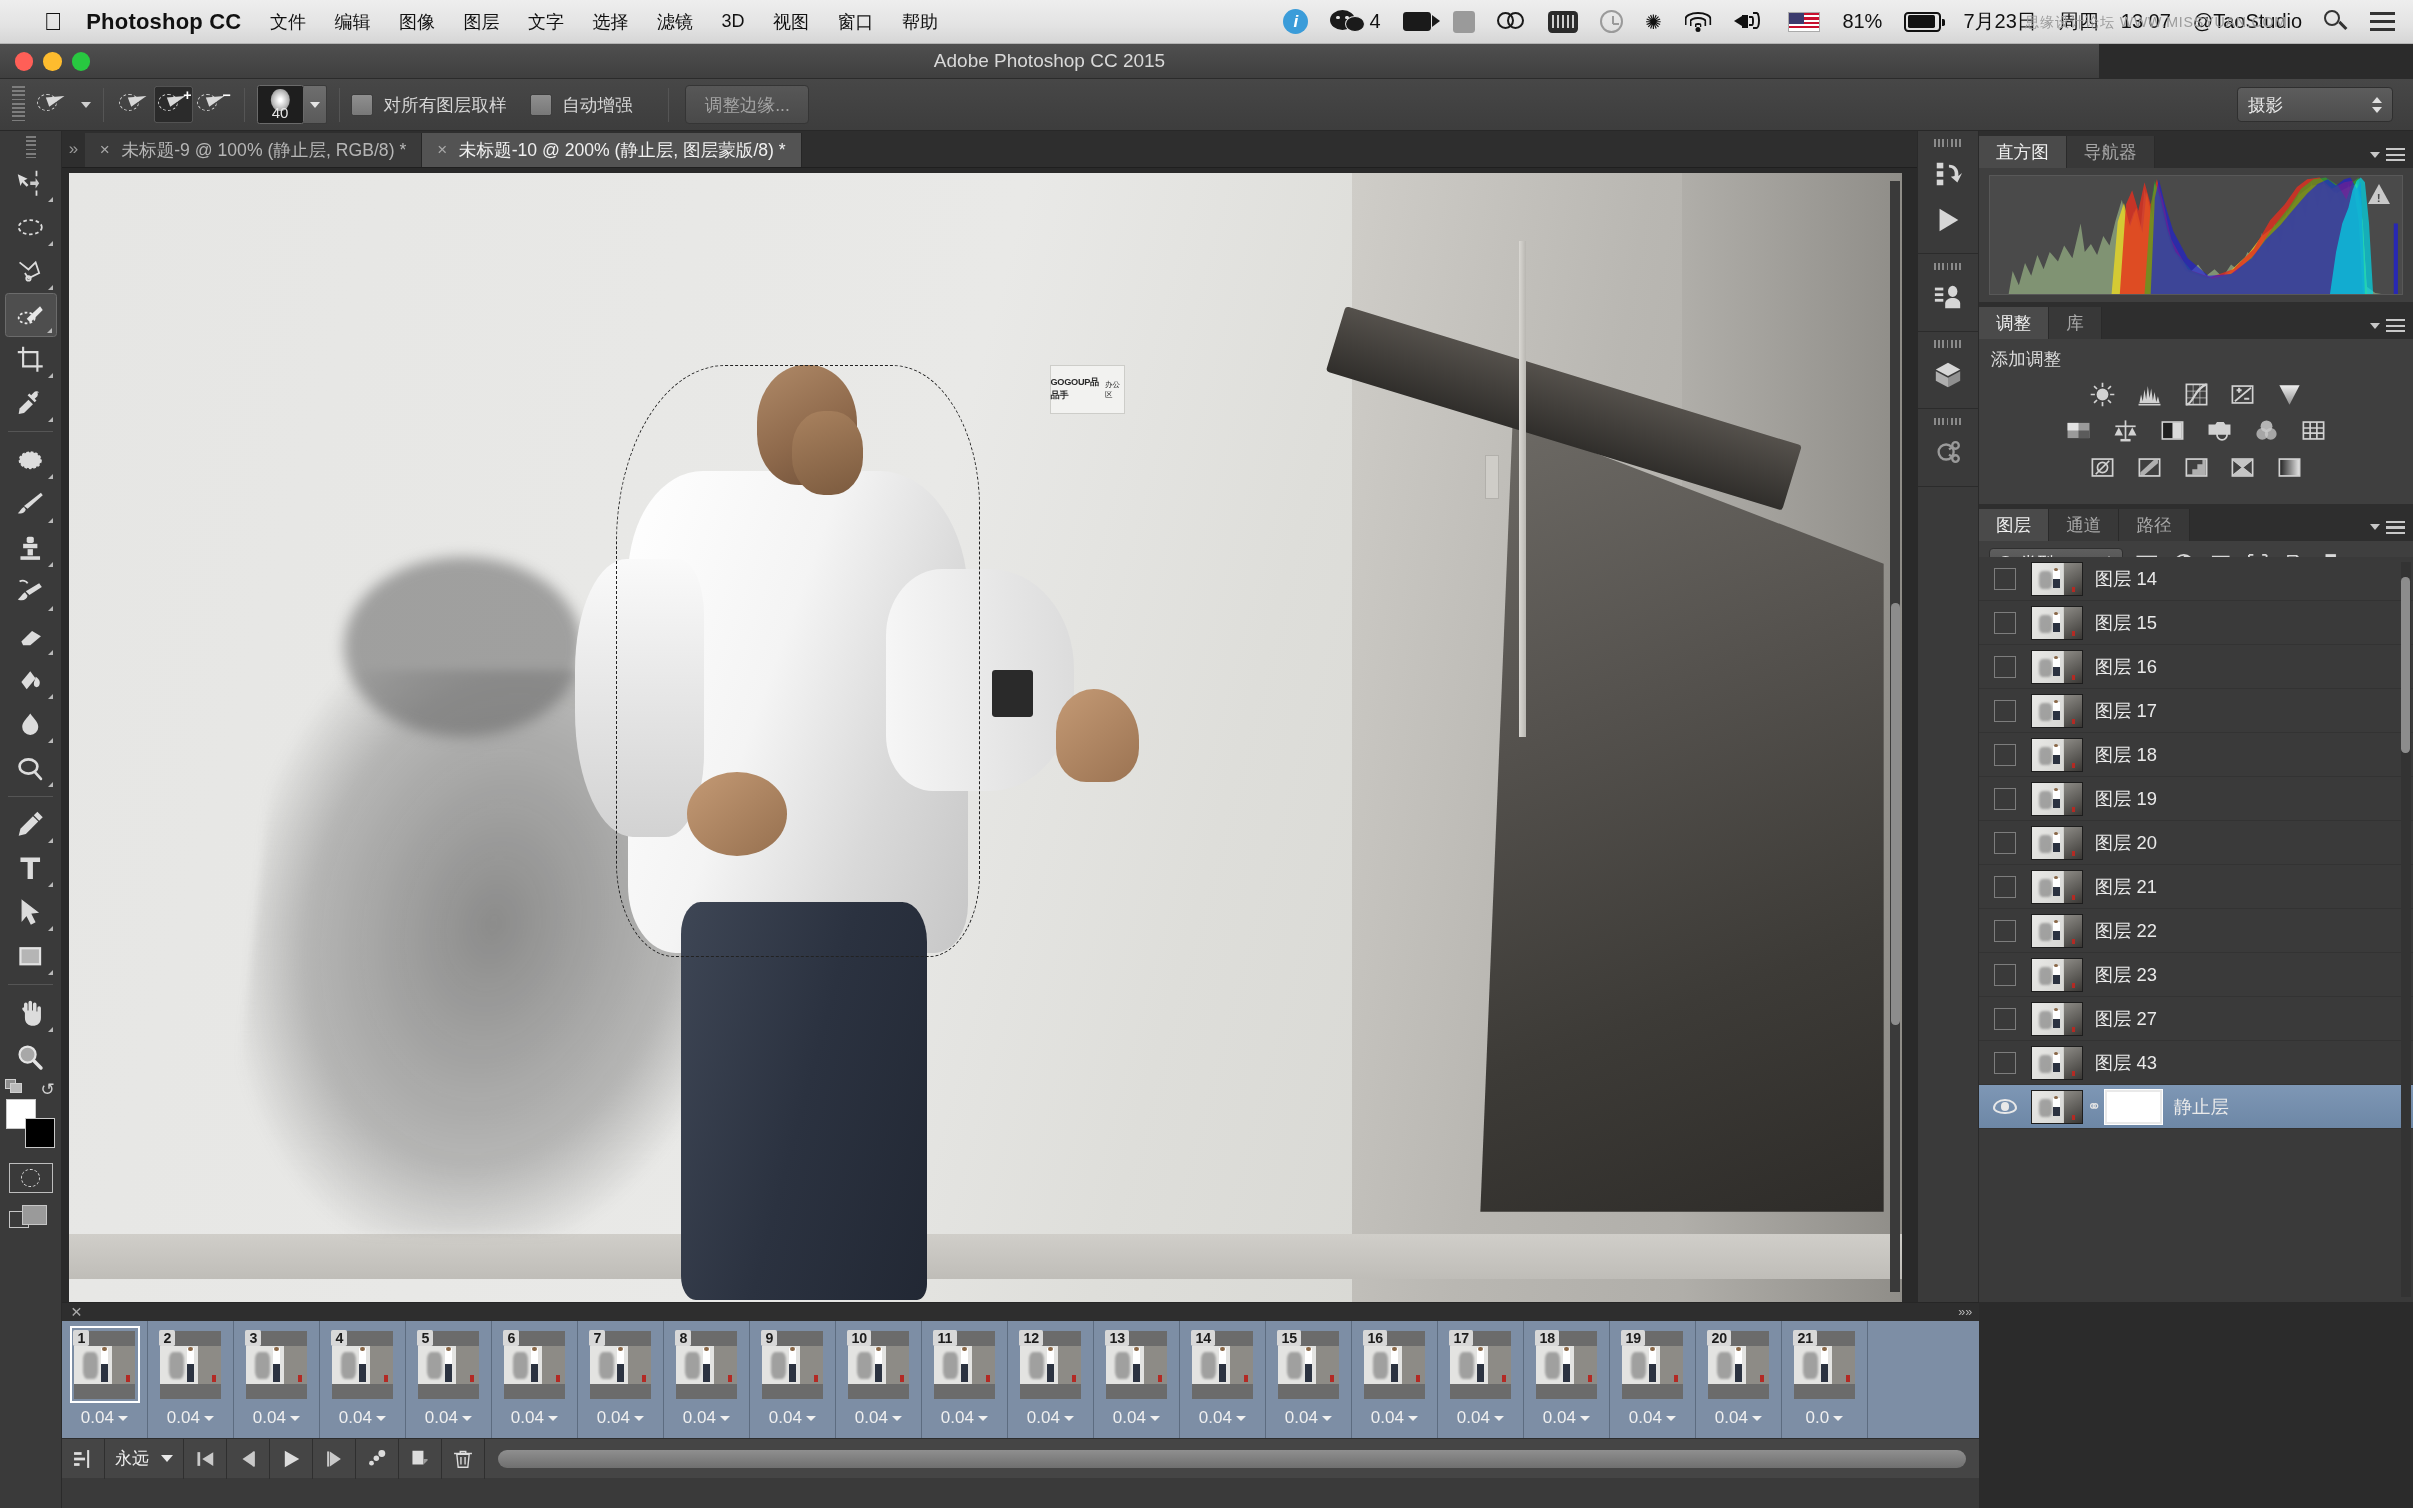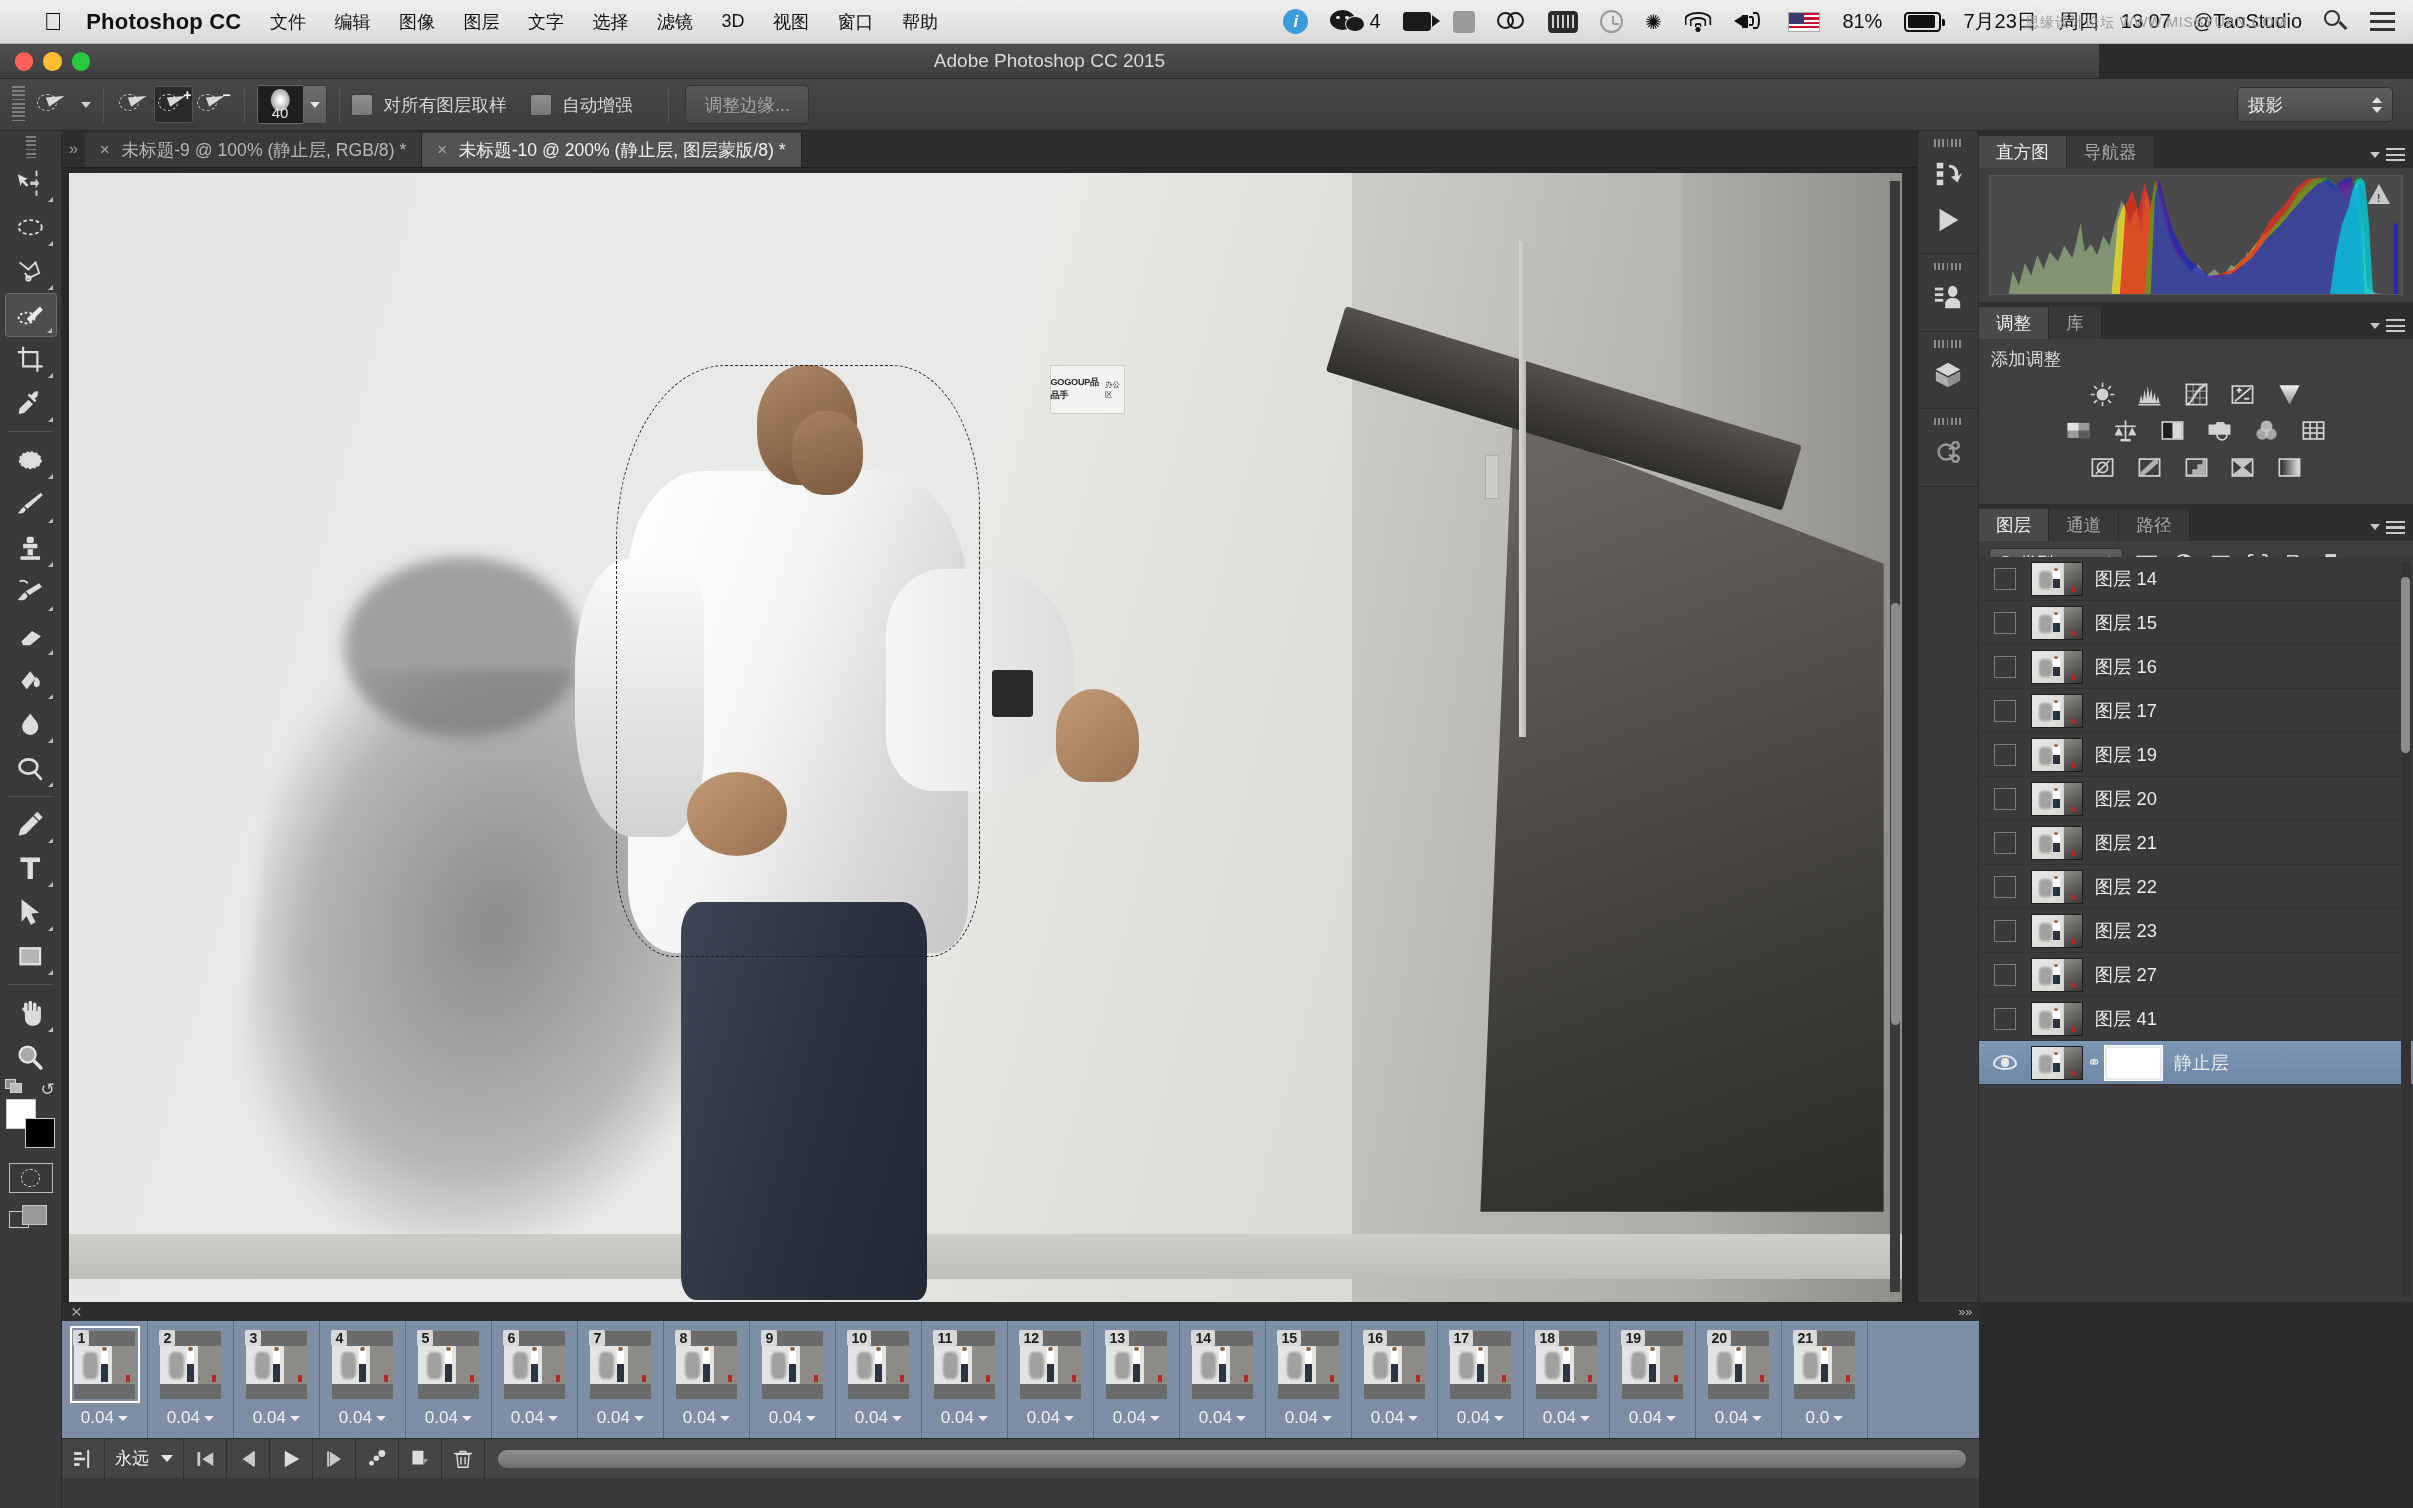--- a/index.html
+++ b/index.html
@@ -1120,121 +1120,135 @@
             <span class="eye-empty"></span>
           </div>
           <div class="thumb">
             <span class="tw"></span>
             <span class="tsh"></span>
             <span class="tp"></span>
             <span class="thd"></span>
             <span class="tst"></span>
             <span class="tr"></span>
           </div>
-          <div class="lname">图层 19</div>
+          <div class="lname">图层 18</div>
         </div>
         <div class="lrow">
           <div class="eye-cell">
             <span class="eye-empty"></span>
           </div>
           <div class="thumb">
             <span class="tw"></span>
             <span class="tsh"></span>
             <span class="tp"></span>
             <span class="thd"></span>
             <span class="tst"></span>
             <span class="tr"></span>
           </div>
-          <div class="lname">图层 20</div>
+          <div class="lname">图层 19</div>
         </div>
         <div class="lrow">
           <div class="eye-cell">
             <span class="eye-empty"></span>
           </div>
           <div class="thumb">
             <span class="tw"></span>
             <span class="tsh"></span>
             <span class="tp"></span>
             <span class="thd"></span>
             <span class="tst"></span>
             <span class="tr"></span>
           </div>
-          <div class="lname">图层 21</div>
+          <div class="lname">图层 20</div>
         </div>
         <div class="lrow">
           <div class="eye-cell">
             <span class="eye-empty"></span>
           </div>
           <div class="thumb">
             <span class="tw"></span>
             <span class="tsh"></span>
             <span class="tp"></span>
             <span class="thd"></span>
             <span class="tst"></span>
             <span class="tr"></span>
           </div>
-          <div class="lname">图层 22</div>
+          <div class="lname">图层 21</div>
         </div>
         <div class="lrow">
           <div class="eye-cell">
             <span class="eye-empty"></span>
           </div>
           <div class="thumb">
             <span class="tw"></span>
             <span class="tsh"></span>
             <span class="tp"></span>
             <span class="thd"></span>
             <span class="tst"></span>
             <span class="tr"></span>
           </div>
-          <div class="lname">图层 23</div>
+          <div class="lname">图层 22</div>
         </div>
         <div class="lrow">
           <div class="eye-cell">
             <span class="eye-empty"></span>
           </div>
           <div class="thumb">
             <span class="tw"></span>
             <span class="tsh"></span>
             <span class="tp"></span>
             <span class="thd"></span>
             <span class="tst"></span>
             <span class="tr"></span>
           </div>
-          <div class="lname">图层 27</div>
+          <div class="lname">图层 23</div>
         </div>
         <div class="lrow">
           <div class="eye-cell">
             <span class="eye-empty"></span>
           </div>
           <div class="thumb">
             <span class="tw"></span>
             <span class="tsh"></span>
             <span class="tp"></span>
             <span class="thd"></span>
             <span class="tst"></span>
             <span class="tr"></span>
           </div>
-          <div class="lname">图层 41</div>
-        </div>
-        <div class="lrow sel">
+          <div class="lname">图层 27</div>
+        </div>
+        <div class="lrow">
           <div class="eye-cell">
-            <span class="eye">
-              <b></b>
-              <i></i>
-            </span>
+            <span class="eye-empty"></span>
           </div>
           <div class="thumb">
             <span class="tw"></span>
             <span class="tsh"></span>
             <span class="tp"></span>
             <span class="thd"></span>
             <span class="tst"></span>
             <span class="tr"></span>
           </div>
+          <div class="lname">图层 43</div>
+        </div>
+        <div class="lrow sel">
+          <div class="eye-cell">
+            <span class="eye">
+              <b></b>
+              <i></i>
+            </span>
+          </div>
+          <div class="thumb">
+            <span class="tw"></span>
+            <span class="tsh"></span>
+            <span class="tp"></span>
+            <span class="thd"></span>
+            <span class="tst"></span>
+            <span class="tr"></span>
+          </div>
           <div class="link-ic">⚭</div>
           <div class="maskthumb"></div>
           <div class="lname">静止层</div>
         </div>
     <div class="lscroll">
           <b></b>
         </div>
       </div>
   </div>
 

